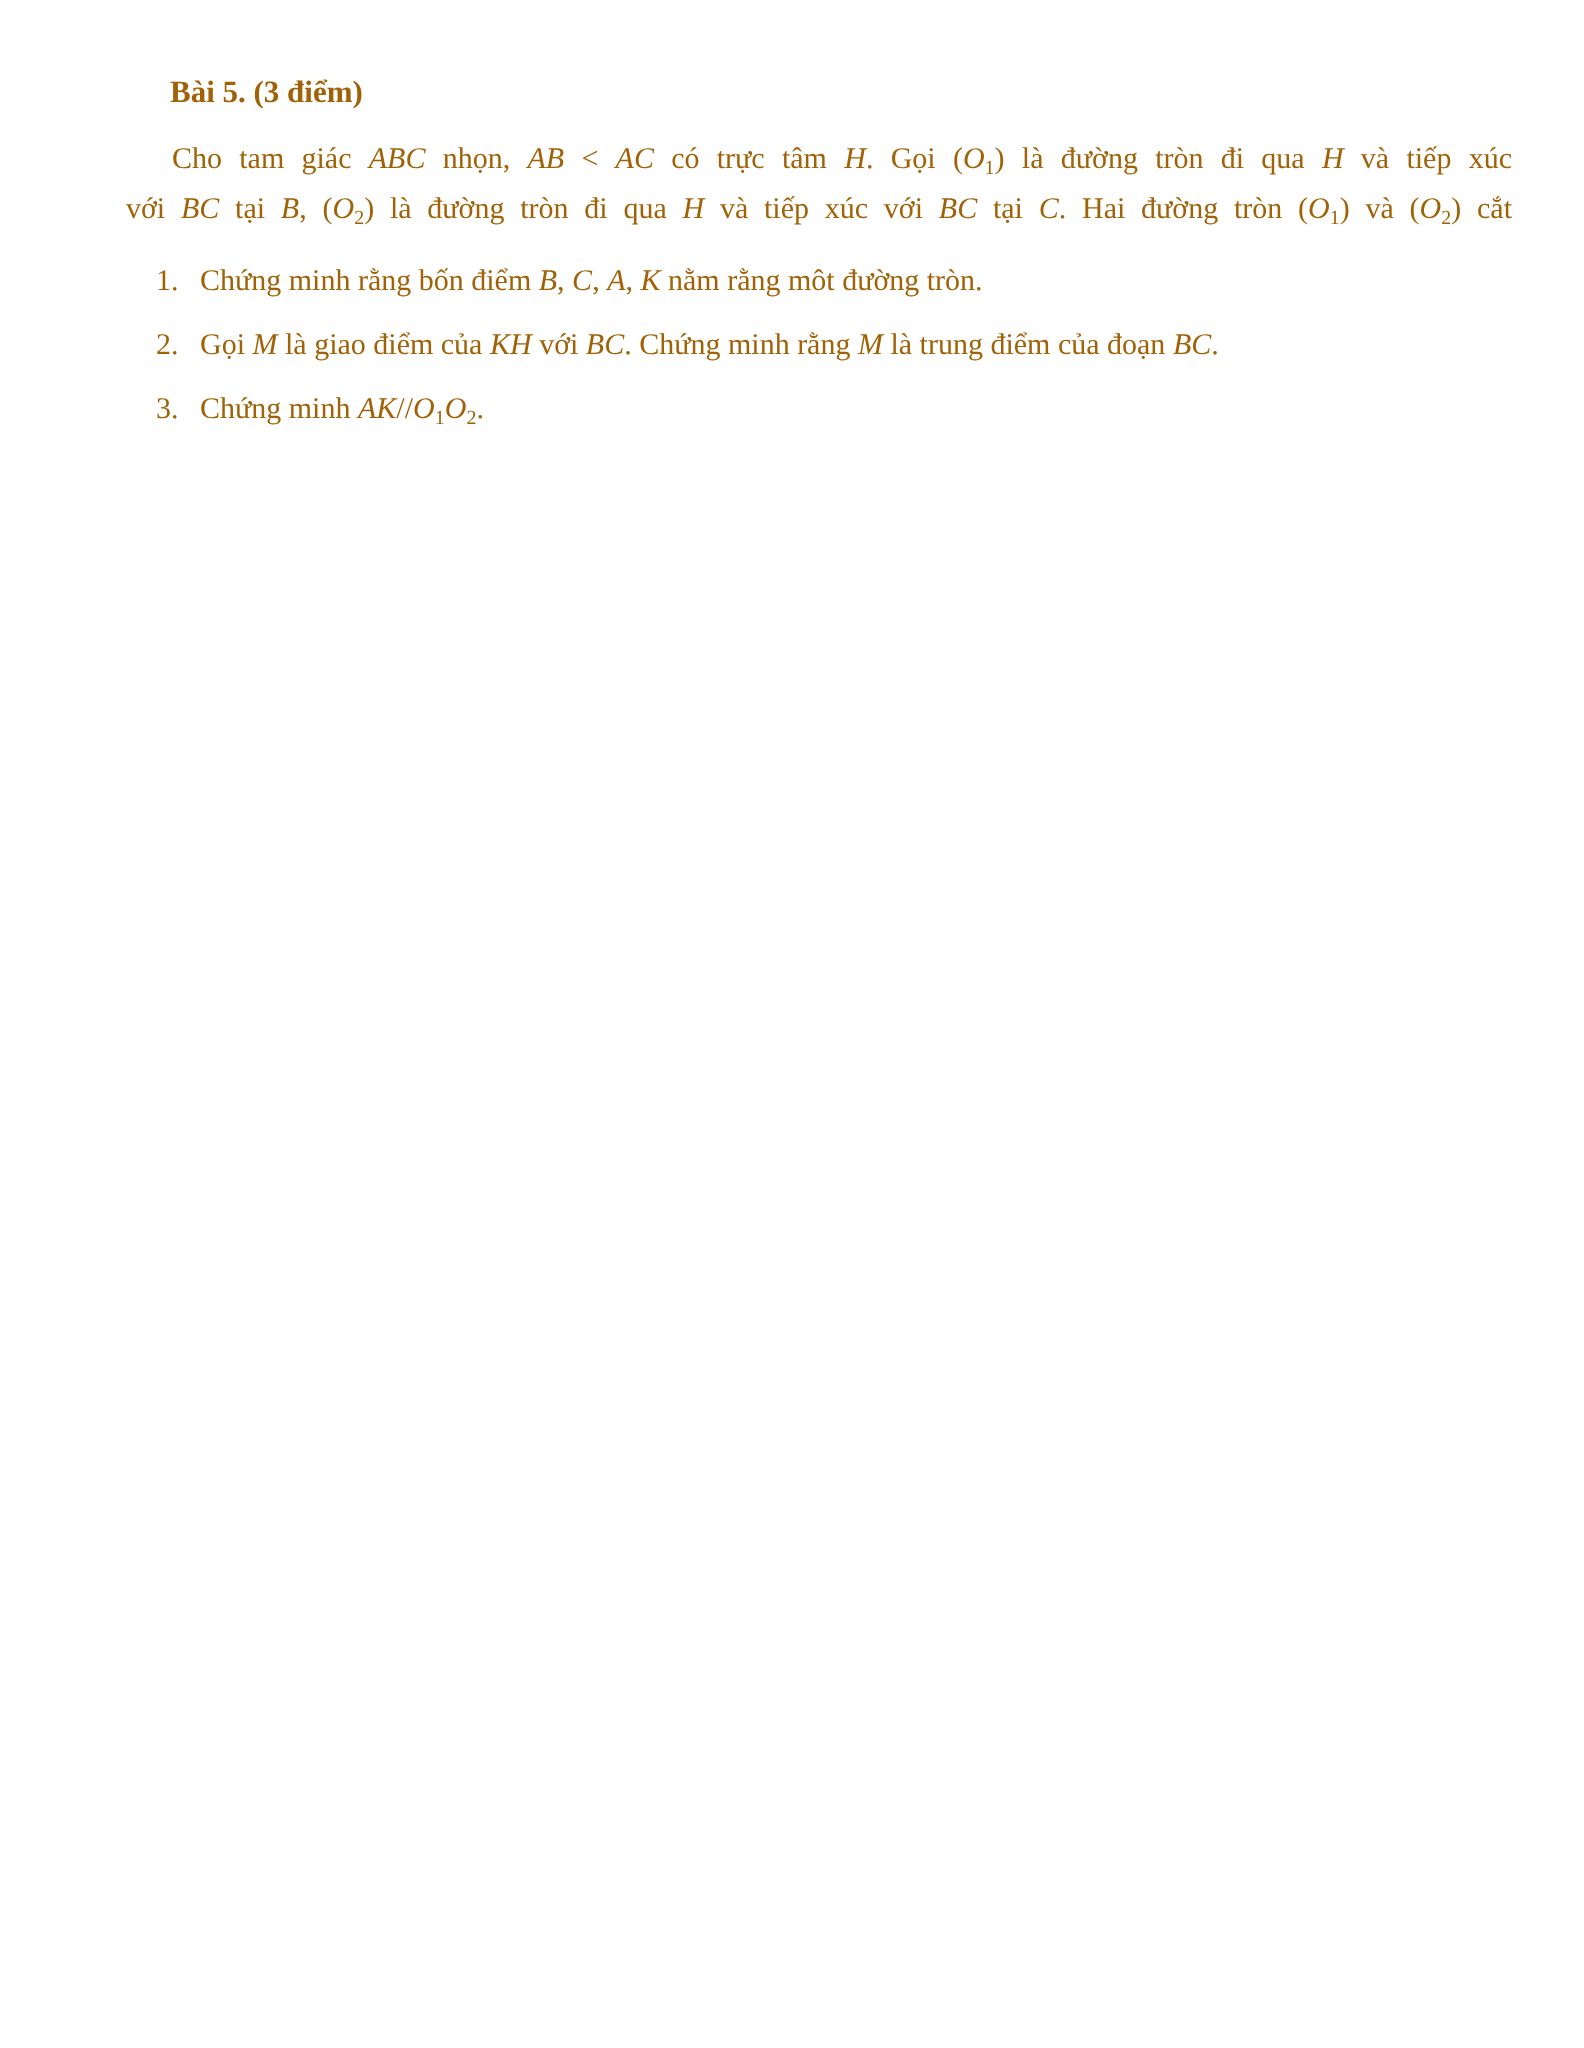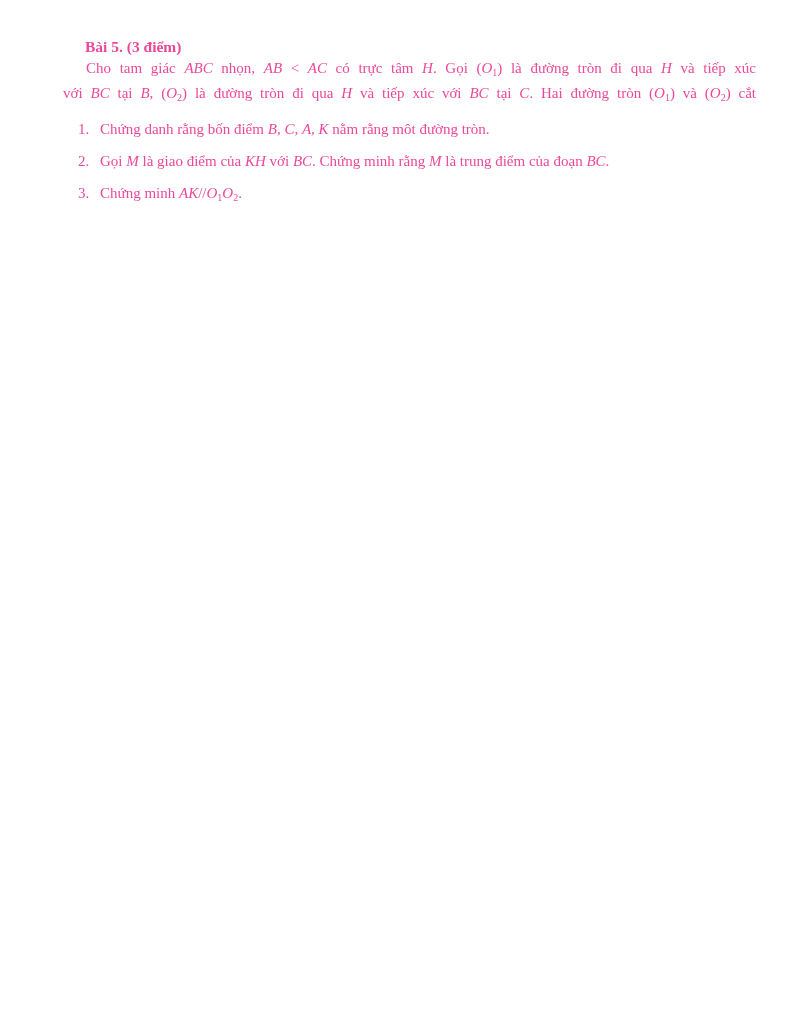--- a/index.html
+++ b/index.html
@@ -2,38 +2,38 @@
 <html><head>
 <meta charset="utf-8">
 <title>Document</title>
 <style>
   html, body { margin: 0; padding: 0; background: #ffffff; }
   .page {
     position: relative;
     width: 792px;
     height: 1024px;
     background: #ffffff;
-    color: #ec4899;
+    color: #a16207;
     font-family: "Liberation Serif", "DejaVu Serif", serif;
     font-size: 15px;
     overflow: hidden;
   }
   .content {
     position: absolute;
     left: 63px;
     top: 36px;
     width: 693px;
   }
   .heading {
     font-weight: 700;
     font-size: 15.5px;
     line-height: 21px;
     margin-left: 22px;
   }
-  .paragraph { margin-top: 1px; }
+  .paragraph { margin-top: 13px; }
   .pline { line-height: 21px; }
   .pline.first { text-indent: 23px; }
   .pline.justify { text-align: justify; text-align-last: justify; }
   .questions { margin-top: 1px; }
   .item { display: flex; margin-top: 11px; line-height: 21px; }
   .item-number { width: 22px; margin-left: 15px; flex: none; }
   .item-body { flex: 1; }
   .end-marker { text-align: center; line-height: 21px; margin-top: 5px; font-size: 15.5px; }
   .note { margin-left: 7px; line-height: 21px; margin-top: 1px; }
   .footer-line { margin-left: 7px; line-height: 21px; }
@@ -52,21 +52,21 @@
     <div class="heading"><span class="seg-b">Bài 5. (3 điểm)</span></div>
 
     <div class="paragraph">
       <div class="pline first justify"><span class="seg-r">Cho tam giác </span><span class="seg-i">ABC</span><span class="seg-r"> nhọn, </span><span class="seg-i">AB</span><span class="seg-r"> &lt; </span><span class="seg-i">AC</span><span class="seg-r"> có trực tâm </span><span class="seg-i">H</span><span class="seg-r">. Gọi (</span><span class="seg-i">O</span><span class="seg-sub">1</span><span class="seg-r">) là đường tròn đi qua </span><span class="seg-i">H</span><span class="seg-r"> và tiếp xúc</span></div>
       <div class="pline justify"><span class="seg-r">với </span><span class="seg-i">BC</span><span class="seg-r"> tại </span><span class="seg-i">B</span><span class="seg-r">, (</span><span class="seg-i">O</span><span class="seg-sub">2</span><span class="seg-r">) là đường tròn đi qua </span><span class="seg-i">H</span><span class="seg-r"> và tiếp xúc với </span><span class="seg-i">BC</span><span class="seg-r"> tại </span><span class="seg-i">C</span><span class="seg-r">. Hai đường tròn (</span><span class="seg-i">O</span><span class="seg-sub">1</span><span class="seg-r">) và (</span><span class="seg-i">O</span><span class="seg-sub">2</span><span class="seg-r">) cắt</span></div>
     </div>
 
     <div class="questions">
       <div class="item">
         <span class="item-number">1.</span>
-        <span class="item-body"><span class="seg-r">Chứng danh rằng bốn điểm </span><span class="seg-i">B</span><span class="seg-r">, </span><span class="seg-i">C</span><span class="seg-r">, </span><span class="seg-i">A</span><span class="seg-r">, </span><span class="seg-i">K</span><span class="seg-r"> nằm rằng môt đường tròn.</span></span>
+        <span class="item-body"><span class="seg-r">Chứng minh rằng bốn điểm </span><span class="seg-i">B</span><span class="seg-r">, </span><span class="seg-i">C</span><span class="seg-r">, </span><span class="seg-i">A</span><span class="seg-r">, </span><span class="seg-i">K</span><span class="seg-r"> nằm rằng môt đường tròn.</span></span>
       </div>
       <div class="item">
         <span class="item-number">2.</span>
         <span class="item-body"><span class="seg-r">Gọi </span><span class="seg-i">M</span><span class="seg-r"> là giao điểm của </span><span class="seg-i">KH</span><span class="seg-r"> với </span><span class="seg-i">BC</span><span class="seg-r">. Chứng minh rằng </span><span class="seg-i">M</span><span class="seg-r"> là trung điểm của đoạn </span><span class="seg-i">BC</span><span class="seg-r">.</span></span>
       </div>
       <div class="item">
         <span class="item-number">3.</span>
         <span class="item-body"><span class="seg-r">Chứng minh </span><span class="seg-i">AK</span><span class="seg-r">//</span><span class="seg-i">O</span><span class="seg-sub">1</span><span class="seg-i">O</span><span class="seg-sub">2</span><span class="seg-r">.</span></span>
       </div>
     </div>

